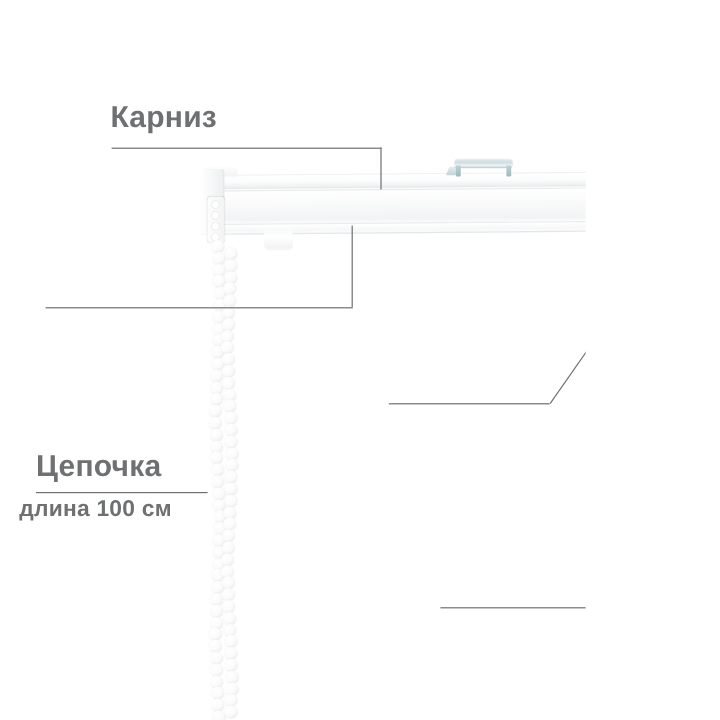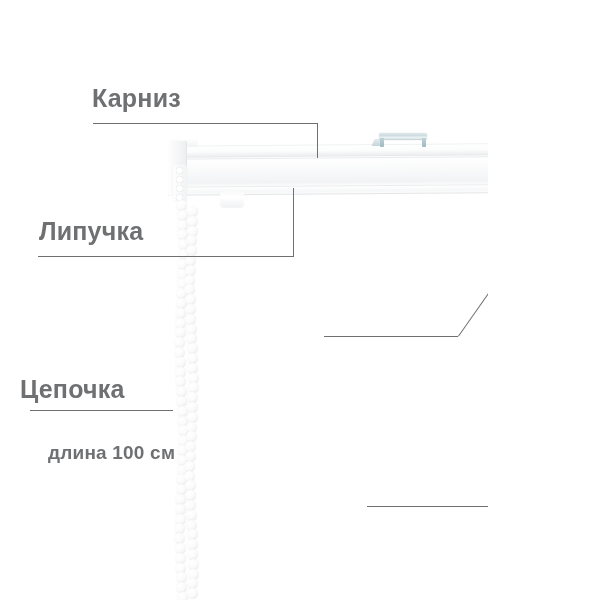--- a/index.html
+++ b/index.html
@@ -363,26 +363,25 @@
       <div class="bead" style="top: 372.4px; left: 1.40195px;"></div>
       <div class="bead" style="top: 382.2px; left: 1.07645px;"></div>
     </div>
 
   <div class="thread" style="left:563px; top:205px; height:395px;"></div>
 
   <div class="label big" style="left:92px; top:84px;">Карниз</div>
   <div class="rule" style="left:93px; top:123px; width:225px;"></div>
   <div class="rule-v" style="left:317px; top:123px; height:35px;"></div>
 
-  <div class="label big" style="left:39px; top:217px;">Липучка</div>
   <div class="rule" style="left:38px; top:256px; width:256px;"></div>
   <div class="rule-v" style="left:293px; top:188px; height:68px;"></div>
 
-  <div class="label big" style="left:20px; top:375px;">Цепочка</div>
+  <div class="label big" style="left:30px; top:375px;">Цепочка</div>
   <div class="rule" style="left:30px; top:410px; width:143px;"></div>
-  <div class="label sub" style="left:48px; top:414px;margin-top:28px;">длина 100 см</div>
+  <div class="label sub" style="left:16px; top:414px;">длина 100 см</div>
 
   <div class="rule" style="left:324px; top:336px; width:134px;"></div>
   <div class="diag" id="karetka-diag" style="left: 458px; top: 336px; width: 146.479px; transform: rotate(-55.008deg);"></div>
 
   <div class="rule" style="left:367px; top:506px; width:198px;"></div>
 
 </div>
 
 </body></html>

